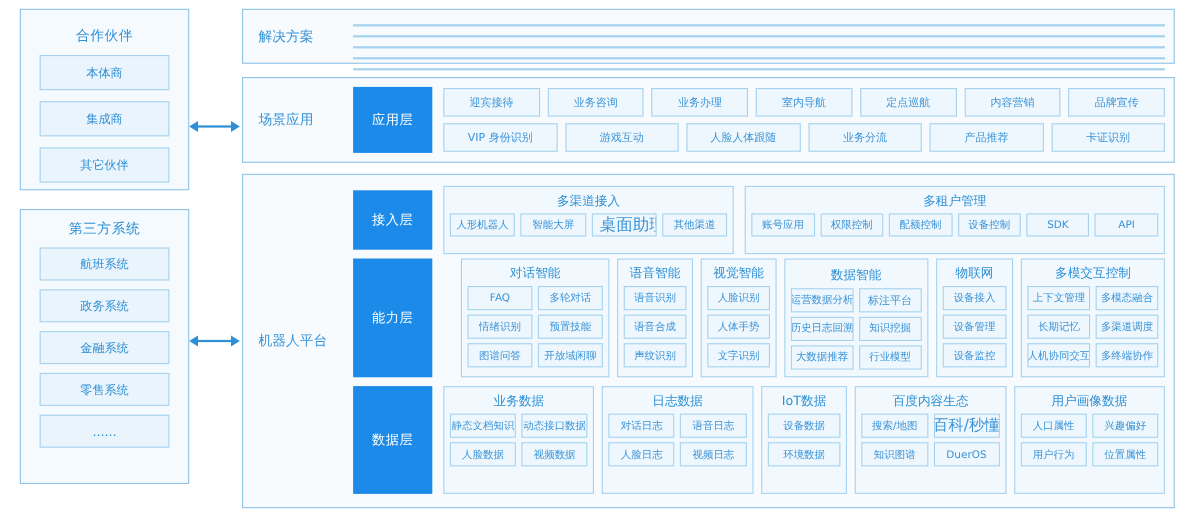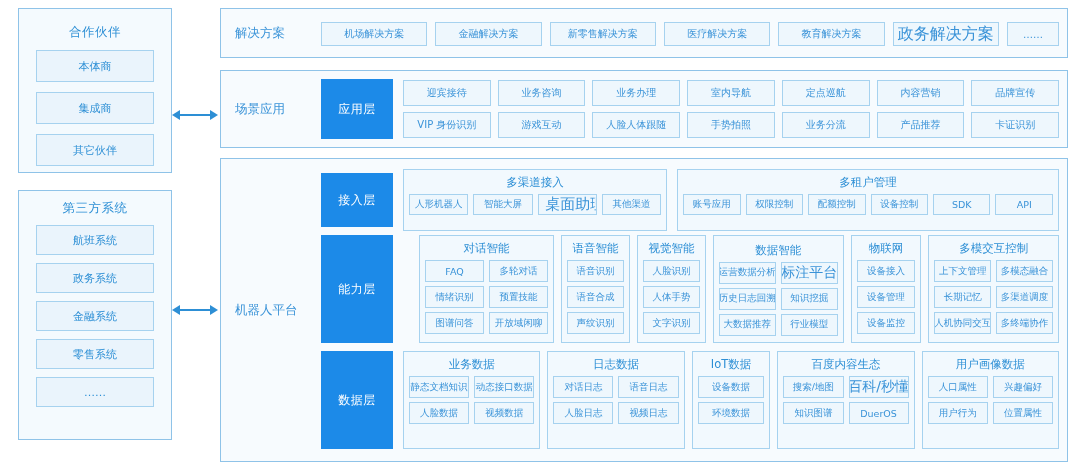--- a/index.html
+++ b/index.html
@@ -130,21 +130,21 @@
     <div class="arrow-head right"></div>
   </div>
   <div class="arrow" style="left:172px; top:300px; width:46px; height:20px;">
     <div class="arrow-line" style="left:7px; right:7px;"></div>
     <div class="arrow-head left"></div>
     <div class="arrow-head right"></div>
   </div>
 
   <div class="panel-plain" id="solutions-panel" style="left:220px; top:8px; width:848px; height:50px;">
     <div class="row-label" style="left:14px; top:0; height:48px;">解决方案</div>
-    <div id="solutions-items" style="position:absolute; left:100px; top:13px; right:8px; height:24px; display:flex; gap:8px;">
+    <div id="solutions-items" style="position:absolute; left:100px; top:13px; right:8px; height:24px; display:flex; gap:8px;flex-direction:column;">
         <div class="chip" style="flex: 1 1 0px; height: 24px; font-size: 10px;">机场解决方案</div>
         <div class="chip" style="flex: 1 1 0px; height: 24px; font-size: 10px;">金融解决方案</div>
         <div class="chip" style="flex: 1 1 0px; height: 24px; font-size: 10px;">新零售解决方案</div>
         <div class="chip" style="flex: 1 1 0px; height: 24px; font-size: 10px;">医疗解决方案</div>
         <div class="chip" style="flex: 1 1 0px; height: 24px; font-size: 10px;">教育解决方案</div>
         <div class="chip" style="flex: 1 1 0px; height: 24px; font-size: 16px;">政务解决方案</div>
         <div class="chip" style="flex: 0 0 52px; height: 24px; font-size: 10px;">……</div>
       </div>
   </div>
 
@@ -157,21 +157,20 @@
         <div class="chip" style="flex: 1 1 0px; height: 26px; font-size: 10px;">业务办理</div>
         <div class="chip" style="flex: 1 1 0px; height: 26px; font-size: 10px;">室内导航</div>
         <div class="chip" style="flex: 1 1 0px; height: 26px; font-size: 10px;">定点巡航</div>
         <div class="chip" style="flex: 1 1 0px; height: 26px; font-size: 10px;">内容营销</div>
         <div class="chip" style="flex: 1 1 0px; height: 26px; font-size: 10px;">品牌宣传</div>
       </div>
     <div id="scenario-row2" style="position:absolute; left:182px; top:41px; right:8px; height:26px; display:flex; gap:7px;">
         <div class="chip" style="flex: 1 1 0px; height: 26px; font-size: 10px;">VIP 身份识别</div>
         <div class="chip" style="flex: 1 1 0px; height: 26px; font-size: 10px;">游戏互动</div>
         <div class="chip" style="flex: 1 1 0px; height: 26px; font-size: 10px;">人脸人体跟随</div>
-        <div class="chip" style="flex: 1 1 0px; height: 26px; font-size: 10px;">手势拍照</div>
         <div class="chip" style="flex: 1 1 0px; height: 26px; font-size: 10px;">业务分流</div>
         <div class="chip" style="flex: 1 1 0px; height: 26px; font-size: 10px;">产品推荐</div>
         <div class="chip" style="flex: 1 1 0px; height: 26px; font-size: 10px;">卡证识别</div>
       </div>
   </div>
 
   <div class="panel-plain" id="platform-panel" style="left:220px; top:158px; width:848px; height:304px;">
     <div class="row-label" style="left:14px; top:0; height:302px;">机器人平台</div>
 
     <div class="blue-tab" style="left:100px; top:14px; width:72px; height:54px;">接入层</div>
@@ -224,21 +223,21 @@
           <div class="group-grid">
             <div class="chip" style="flex: 0 0 100%; height: 22px; font-size: 9.5px;">人脸识别</div>
             <div class="chip" style="flex: 0 0 100%; height: 22px; font-size: 9.5px;">人体手势</div>
             <div class="chip" style="flex: 0 0 100%; height: 22px; font-size: 9.5px;">文字识别</div>
           </div>
         </div>
         <div class="group" style="position: relative; flex: 1.5 1 0px; height: 100%; justify-content: center;">
           <div class="group-title">数据智能</div>
           <div class="group-grid">
             <div class="chip" style="flex: 0 0 calc(50% - 2.5px); height: 22px; font-size: 9.5px;">运营数据分析</div>
-            <div class="chip" style="flex: 0 0 calc(50% - 2.5px); height: 22px; font-size: 14px;">标注平台</div>
+            <div class="chip" style="flex: 0 0 calc(50% - 2.5px); height: 22px; font-size: 10px;">标注平台</div>
             <div class="chip" style="flex: 0 0 calc(50% - 2.5px); height: 22px; font-size: 9.5px;">历史日志回溯</div>
             <div class="chip" style="flex: 0 0 calc(50% - 2.5px); height: 22px; font-size: 9.5px;">知识挖掘</div>
             <div class="chip" style="flex: 0 0 calc(50% - 2.5px); height: 22px; font-size: 9.5px;">大数据推荐</div>
             <div class="chip" style="flex: 0 0 calc(50% - 2.5px); height: 22px; font-size: 9.5px;">行业模型</div>
           </div>
         </div>
         <div class="group" style="position: relative; flex: 0.8 1 0px; height: 100%;">
           <div class="group-title">物联网</div>
           <div class="group-grid">
             <div class="chip" style="flex: 0 0 100%; height: 22px; font-size: 9.5px;">设备接入</div>

